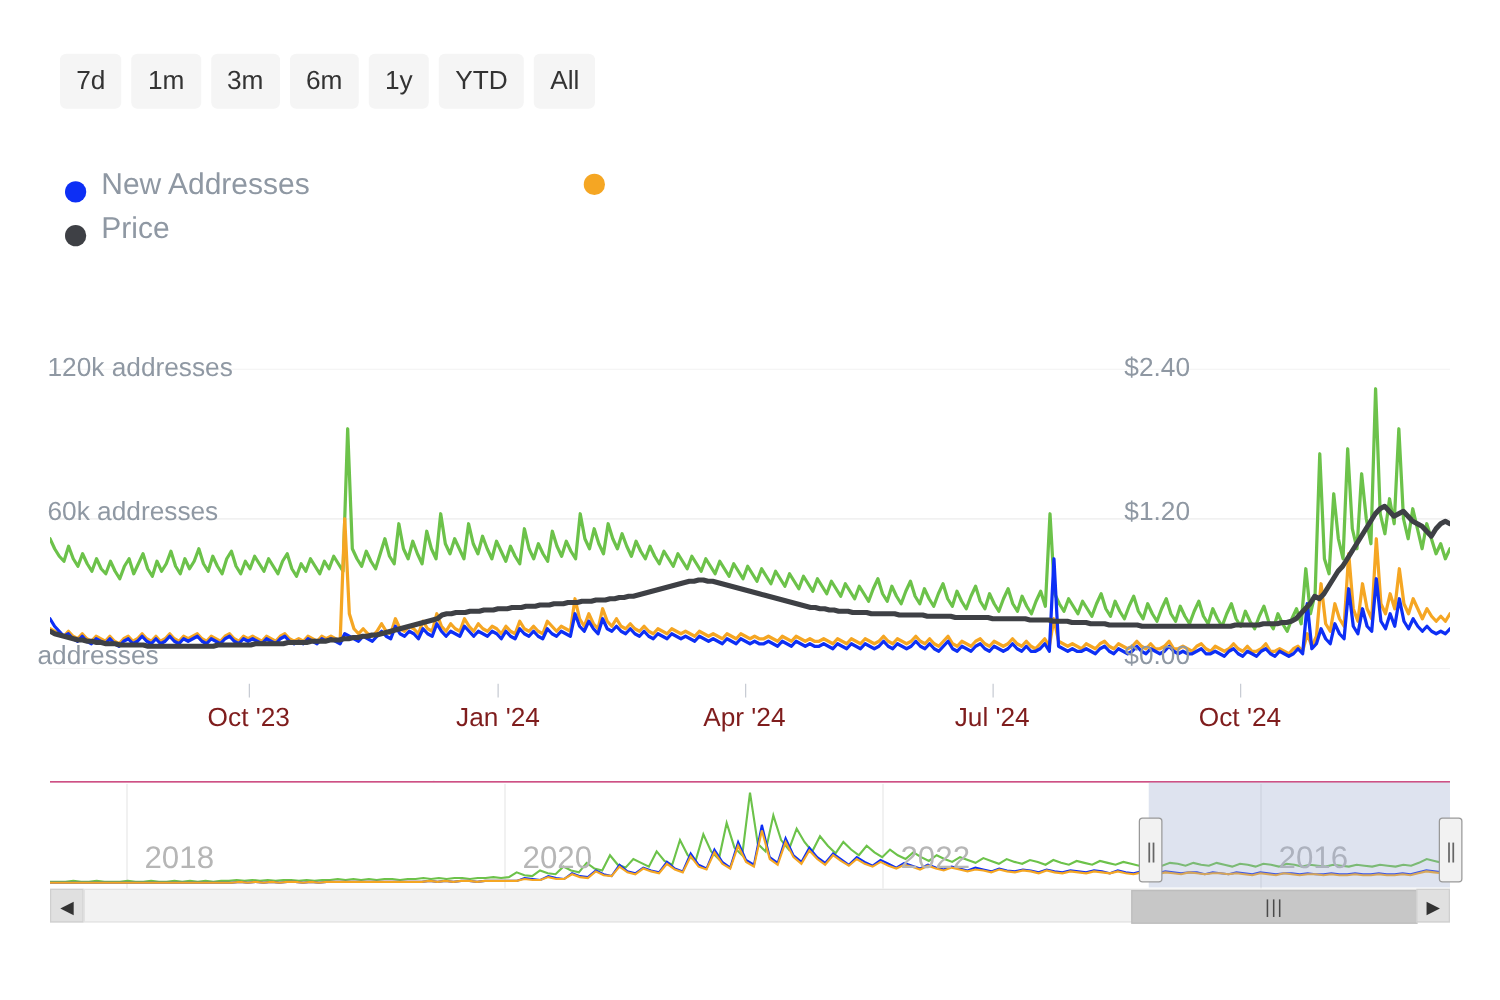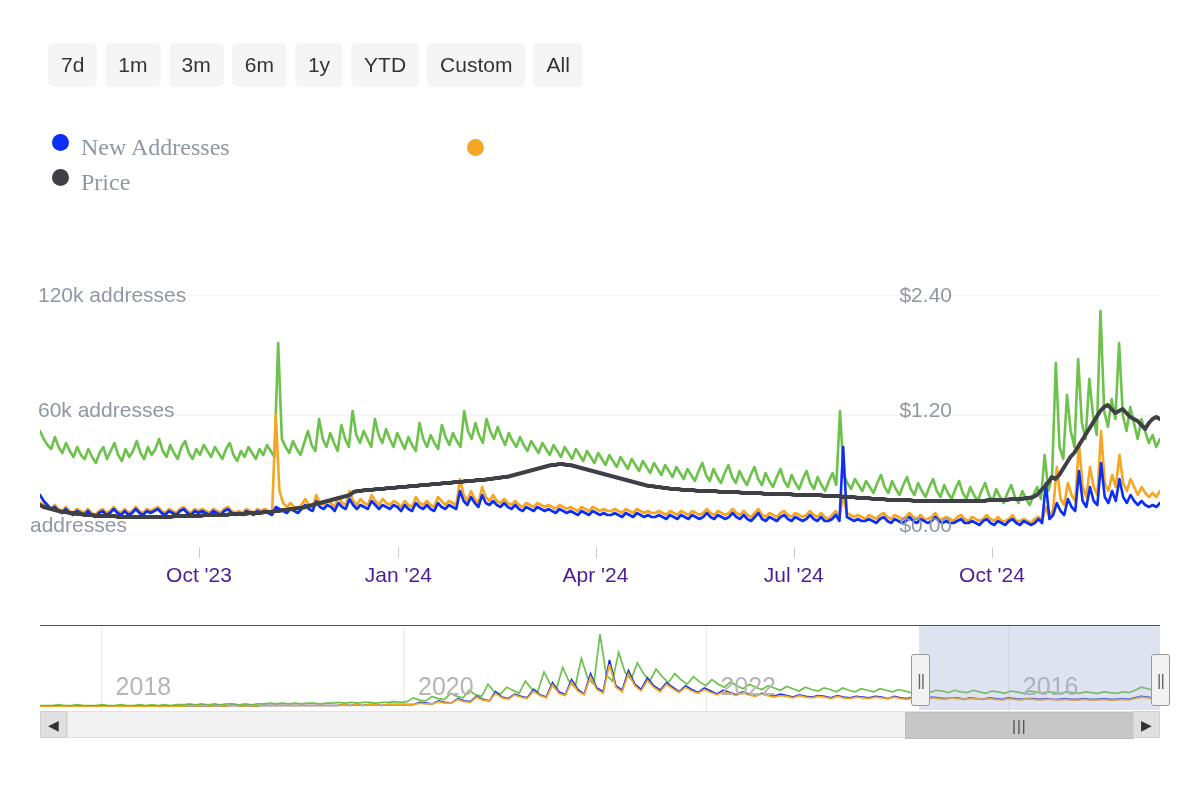--- a/index.html
+++ b/index.html
@@ -43,24 +43,23 @@
     left: 52px;
     top: 130px;
     width: 760px;
     display: grid;
     grid-template-columns: 415px auto;
     grid-auto-rows: 35px;
     align-items: center;
   }
   .legend-item {
     display: flex;
-    align-items: flex-start;
+    align-items: flex-end;
     gap: 12px;
     cursor: pointer;
-    font-family: Liberation Serif, serif;
   }
   .legend-dot {
     width: 17px;
     height: 17px;
     border-radius: 50%;
     flex: none;
   }
   .legend-label {
     color: #8f98a3;
     font-size: 24px;
@@ -86,21 +85,21 @@
     position: absolute;
     color: #8f98a3;
     font-size: 21px;
     white-space: nowrap;
   }
   .yl { left: 38px; }
   .yr { right: 40px; margin-left: 48px; }
   .xtick {
     position: absolute;
     top: 298px;
-    color: #4c1d95;
+    color: #7f1d1d;
     font-size: 21px;
     transform: translateX(-50%);
     white-space: nowrap;
   }
   .xtick-mark {
     position: absolute;
     top: 282px;
     width: 1px;
     height: 11px;
     background: #c8ccd4;
@@ -230,21 +229,20 @@
 </head>
 <body>
 
 <div id="range-buttons">
     <button class="range-btn">7d</button>
     <button class="range-btn">1m</button>
     <button class="range-btn">3m</button>
     <button class="range-btn">6m</button>
     <button class="range-btn">1y</button>
     <button class="range-btn">YTD</button>
-    <button class="range-btn">Custom</button>
     <button class="range-btn">All</button>
   </div>
 
 <div id="legend">
     <div class="legend-item">
       <div class="legend-dot" style="background: rgb(13, 47, 245);"></div>
       <span class="legend-label">New Addresses</span>
     </div>
     <div class="legend-item">
       <div class="legend-dot" style="background: rgb(245, 166, 35);"></div>

